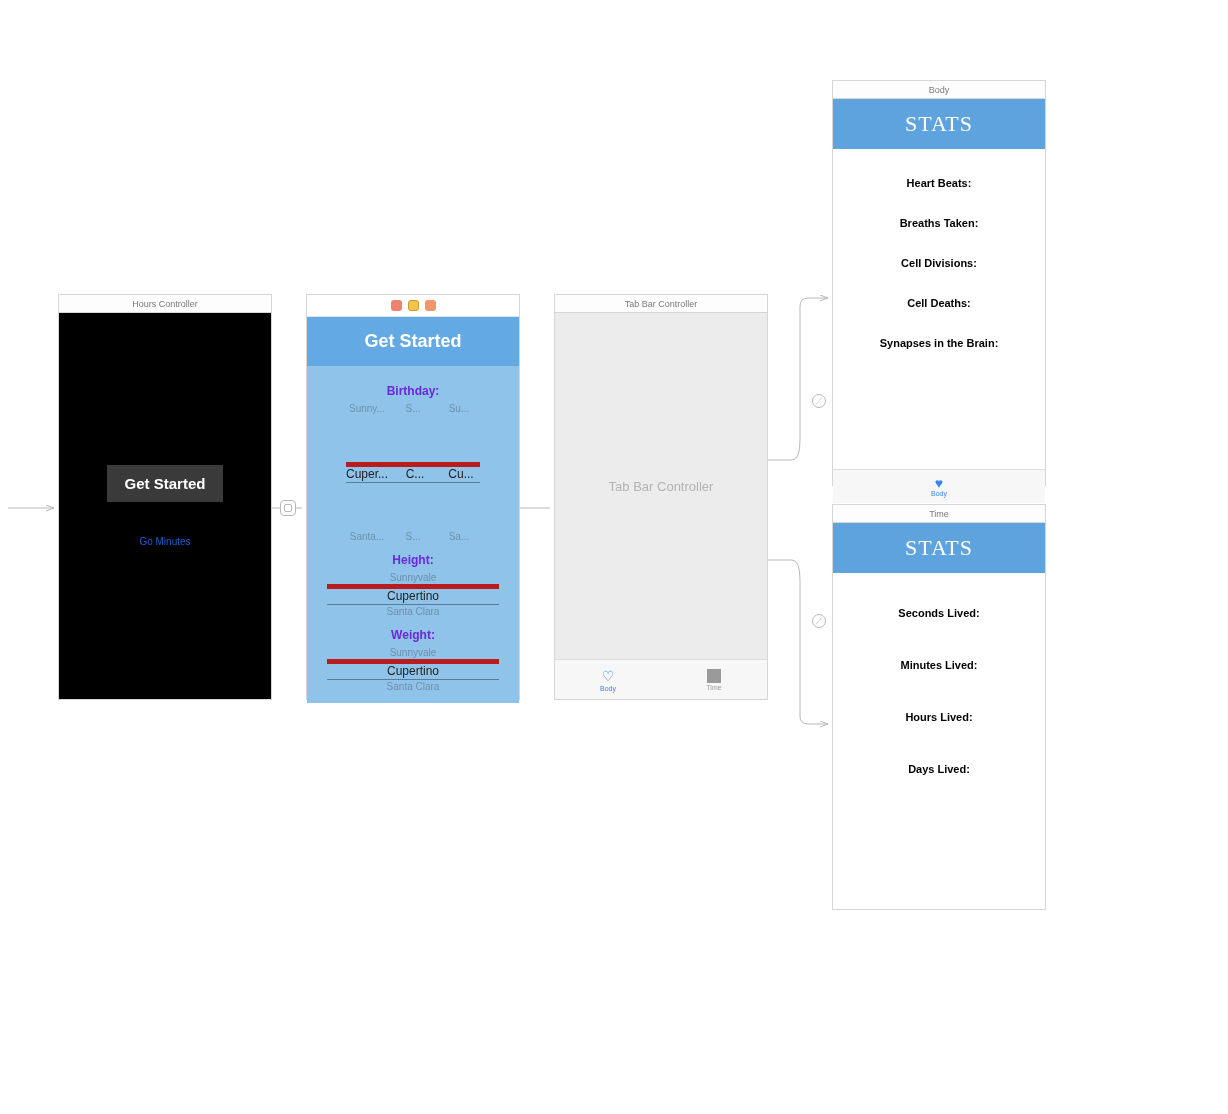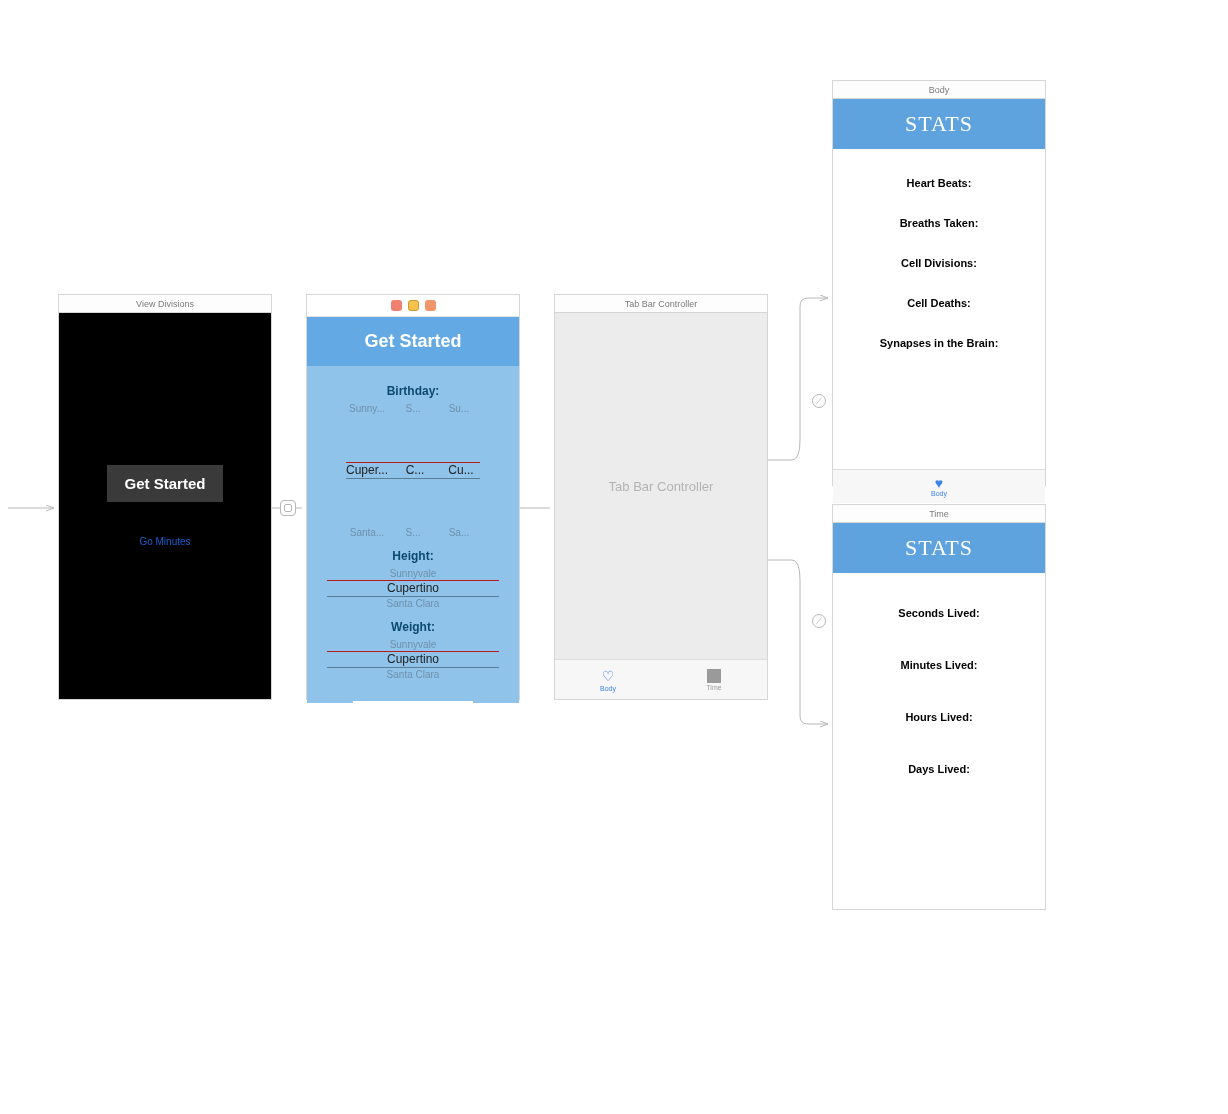--- a/index.html
+++ b/index.html
@@ -56,28 +56,28 @@
   #scene2 .scene-body { background: #8fc3ea; }
   .toolbar2 {
     height: 22px; background:#fff; display:flex; align-items:center; justify-content:center; gap:6px; border-bottom:1px solid #e4e4e4;
   }
   .tb-dot { width:11px; height:11px; border-radius:3px; display:inline-block; }
   .tb-red { background:#f08070; }
   .tb-yellow { background:#f5c24b; border:1px solid #c99a2e; }
   .tb-orange { background:#f0966a; }
   .header2 { background:#63a9e3; color:#fff; text-align:center; padding:14px 0; font-size:18px; font-weight:600; }
   .form2 { padding:8px 20px 0 20px; text-align:center; }
-  .lbl2 { color:#0c4a6e; font-size:12px; font-weight:600; margin-top:10px; }
+  .lbl2 { color:#6d28d9; font-size:12px; font-weight:600; margin-top:10px; }
   .picker {
     margin-top:4px;
     font-size:11px;
     line-height:13px;
   }
   .picker .faded { color:#6e90ac; font-size:10px; }
-  .picker .sel { color:#222; font-size:12px; border-top:1px solid #b91c1c; border-bottom:1px solid #5a7d97; padding:1px 0; }
+  .picker .sel { color:#222; font-size:12px; border-top:5px solid #b91c1c; border-bottom:1px solid #5a7d97; padding:1px 0; }
   .picker3 { display:flex; flex-direction:column; align-items:center;gap:47px; }
   .picker-row3 { display:flex; justify-content:center; gap:8px; }
   .picker-row3 span { min-width:38px; text-align:center; }
   .submitbtn {
     margin-top:20px; width:120px; height:30px; background:#fff; border:none; color:#5ea3dd; font-size:13px; font-weight:600;
   }
 
   
   #scene3 { left: 554px; top: 294px; width: 214px; height: 406px; }
   #scene3 .scene-body { background:#ececec; display:flex; flex-direction:column; }
@@ -134,21 +134,21 @@
   <path d="M768,560 L792,560 Q800,560 800,580 L800,716 Q800,724 808,724 L828,724" fill="none" stroke="#b8b8b8" stroke-width="1" marker-end="url(#arr)"></path>
 </svg>
 
 <div class="seg-node" style="left:280px; top:500px;">
     <div class="inner"></div>
   </div>
 <div class="seg-circle" style="left:812px; top:394px;">⟋</div>
 <div class="seg-circle" style="left:812px; top:614px;">⟋</div>
 
 <div id="scene1" class="scene">
-  <div class="scene-title">View Divisions</div>
+  <div class="scene-title">Hours Controller</div>
   <div class="scene-body">
     <button class="btn-dark">Get Started</button>
     <div class="link-blue">Go Minutes</div>
   </div>
 </div>
 
 <div id="scene2" class="scene">
   <div class="scene-title toolbar2">
     <span class="tb-dot tb-red"></span>
     <span class="tb-dot tb-yellow"></span>

